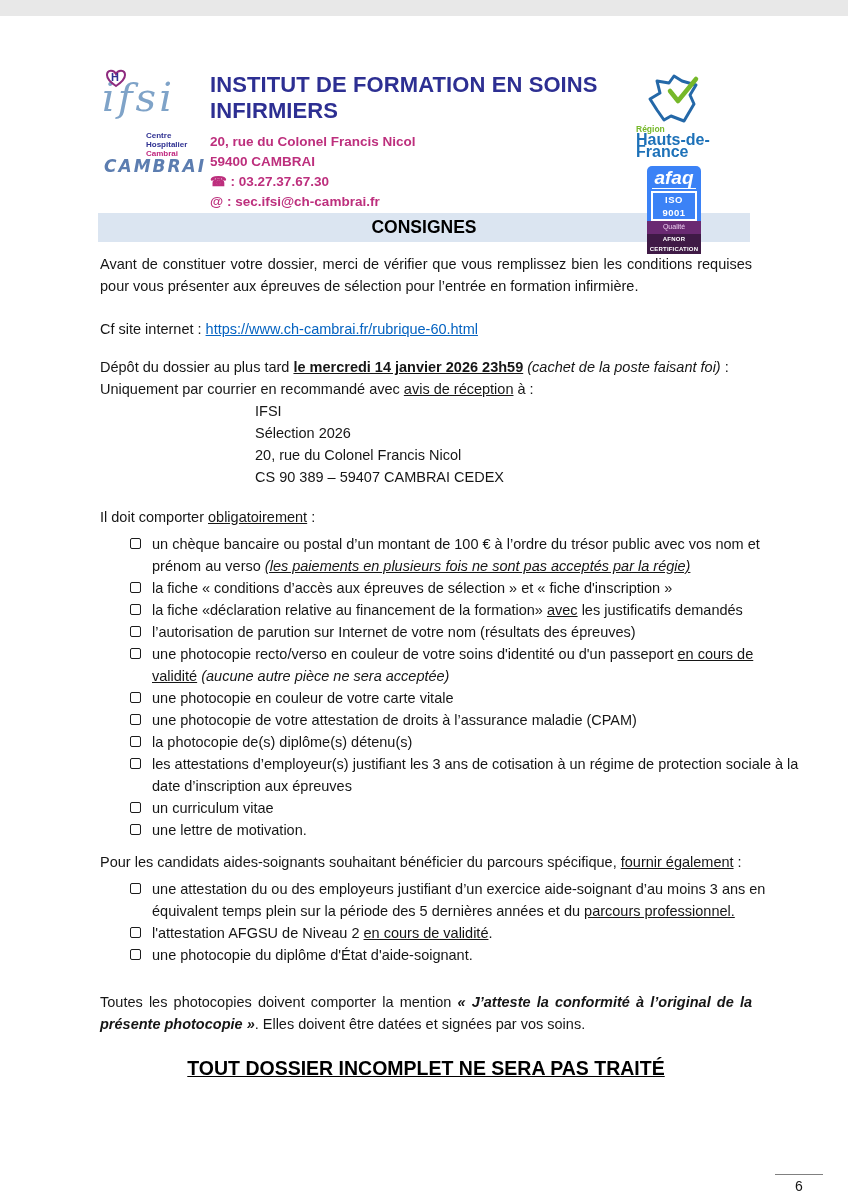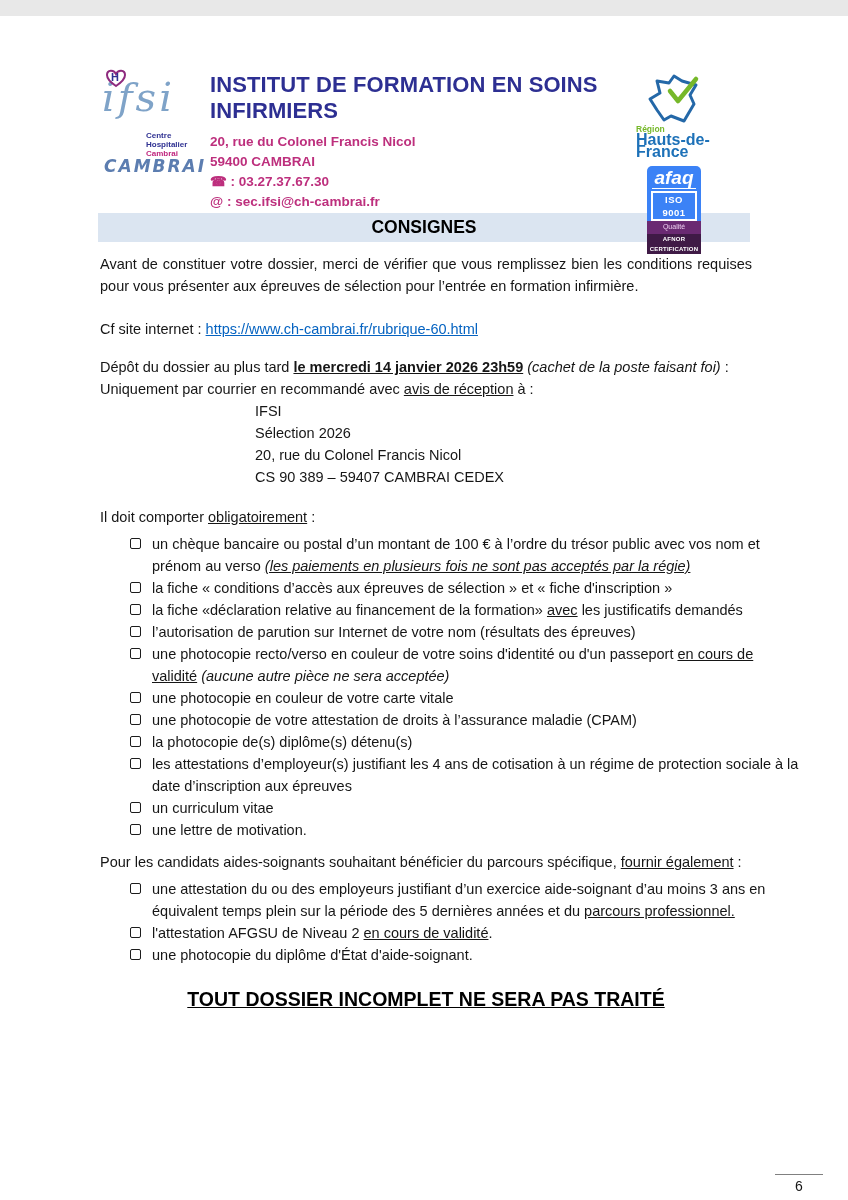--- a/index.html
+++ b/index.html
@@ -146,32 +146,33 @@
     <p class="para mt-req"><span class="seg-n">Il doit comporter </span><span class="seg-u">obligatoirement</span><span class="seg-n"> :</span></p>
     <ul class="checklist">
         <li><span class="check-box"></span><span><span class="seg-n">un chèque bancaire ou postal d’un montant de 100 € à l’ordre du trésor public avec vos nom et prénom au verso </span><span class="seg-iu">(les paiements en plusieurs fois ne sont pas acceptés par la régie)</span></span></li>
         <li><span class="check-box"></span><span><span class="seg-n">la fiche « conditions d’accès aux épreuves de sélection » et « fiche d'inscription »</span></span></li>
         <li><span class="check-box"></span><span><span class="seg-n">la fiche «déclaration relative au financement de la formation» </span><span class="seg-u">avec</span><span class="seg-n"> les justificatifs demandés</span></span></li>
         <li><span class="check-box"></span><span><span class="seg-n">l’autorisation de parution sur Internet de votre nom (résultats des épreuves)</span></span></li>
         <li><span class="check-box"></span><span><span class="seg-n">une photocopie recto/verso en couleur de votre soins d'identité ou d'un passeport </span><span class="seg-u">en cours de validité</span><span class="seg-n"> </span><span class="seg-i">(aucune autre pièce ne sera acceptée)</span></span></li>
         <li><span class="check-box"></span><span><span class="seg-n">une photocopie en couleur de votre carte vitale</span></span></li>
         <li><span class="check-box"></span><span><span class="seg-n">une photocopie de votre attestation de droits à l’assurance maladie (CPAM)</span></span></li>
         <li><span class="check-box"></span><span><span class="seg-n">la photocopie de(s) diplôme(s) détenu(s)</span></span></li>
-        <li><span class="check-box"></span><span><span class="seg-n">les attestations d’employeur(s) justifiant les 4 ans de cotisation à un régime de protection sociale à la date d’inscription aux épreuves</span></span></li>
+        <li><span class="check-box"></span><span><span class="seg-n">les attestations d’employeur(s) justifiant les 3 ans de cotisation à un régime de protection sociale à la date d’inscription aux épreuves</span></span></li>
         <li><span class="check-box"></span><span><span class="seg-n">un curriculum vitae</span></span></li>
         <li><span class="check-box"></span><span><span class="seg-n">une lettre de motivation.</span></span></li>
       </ul>
 
     <p class="para mt-as"><span class="seg-n">Pour les candidats aides-soignants souhaitant bénéficier du parcours spécifique, </span><span class="seg-u">fournir également</span><span class="seg-n"> :</span></p>
     <ul class="checklist">
         <li><span class="check-box"></span><span><span class="seg-n">une attestation du ou des employeurs justifiant d’un exercice aide-soignant d’au moins 3 ans en équivalent temps plein sur la période des 5 dernières années et du </span><span class="seg-u">parcours professionnel.</span></span></li>
         <li><span class="check-box"></span><span><span class="seg-n">l'attestation AFGSU de Niveau 2 </span><span class="seg-u">en cours de validité</span><span class="seg-n">.</span></span></li>
         <li><span class="check-box"></span><span><span class="seg-n">une photocopie du diplôme d'État d'aide-soignant.</span></span></li>
       </ul>
 
+    <p class="para justify mt-cert"><span class="seg-n">Toutes les photocopies doivent comporter la mention </span><span class="seg-bi">« J’atteste la conformité à l’original de la présente photocopie »</span><span class="seg-n">. Elles doivent être datées et signées par vos soins.</span></p>
 
     <h2 class="final-notice">TOUT DOSSIER INCOMPLET NE SERA PAS TRAITÉ</h2>
   </div>
 
   <div class="footer-rule"></div>
   <div class="footer-num">6</div>
 
 </div>
 
 </body></html>

